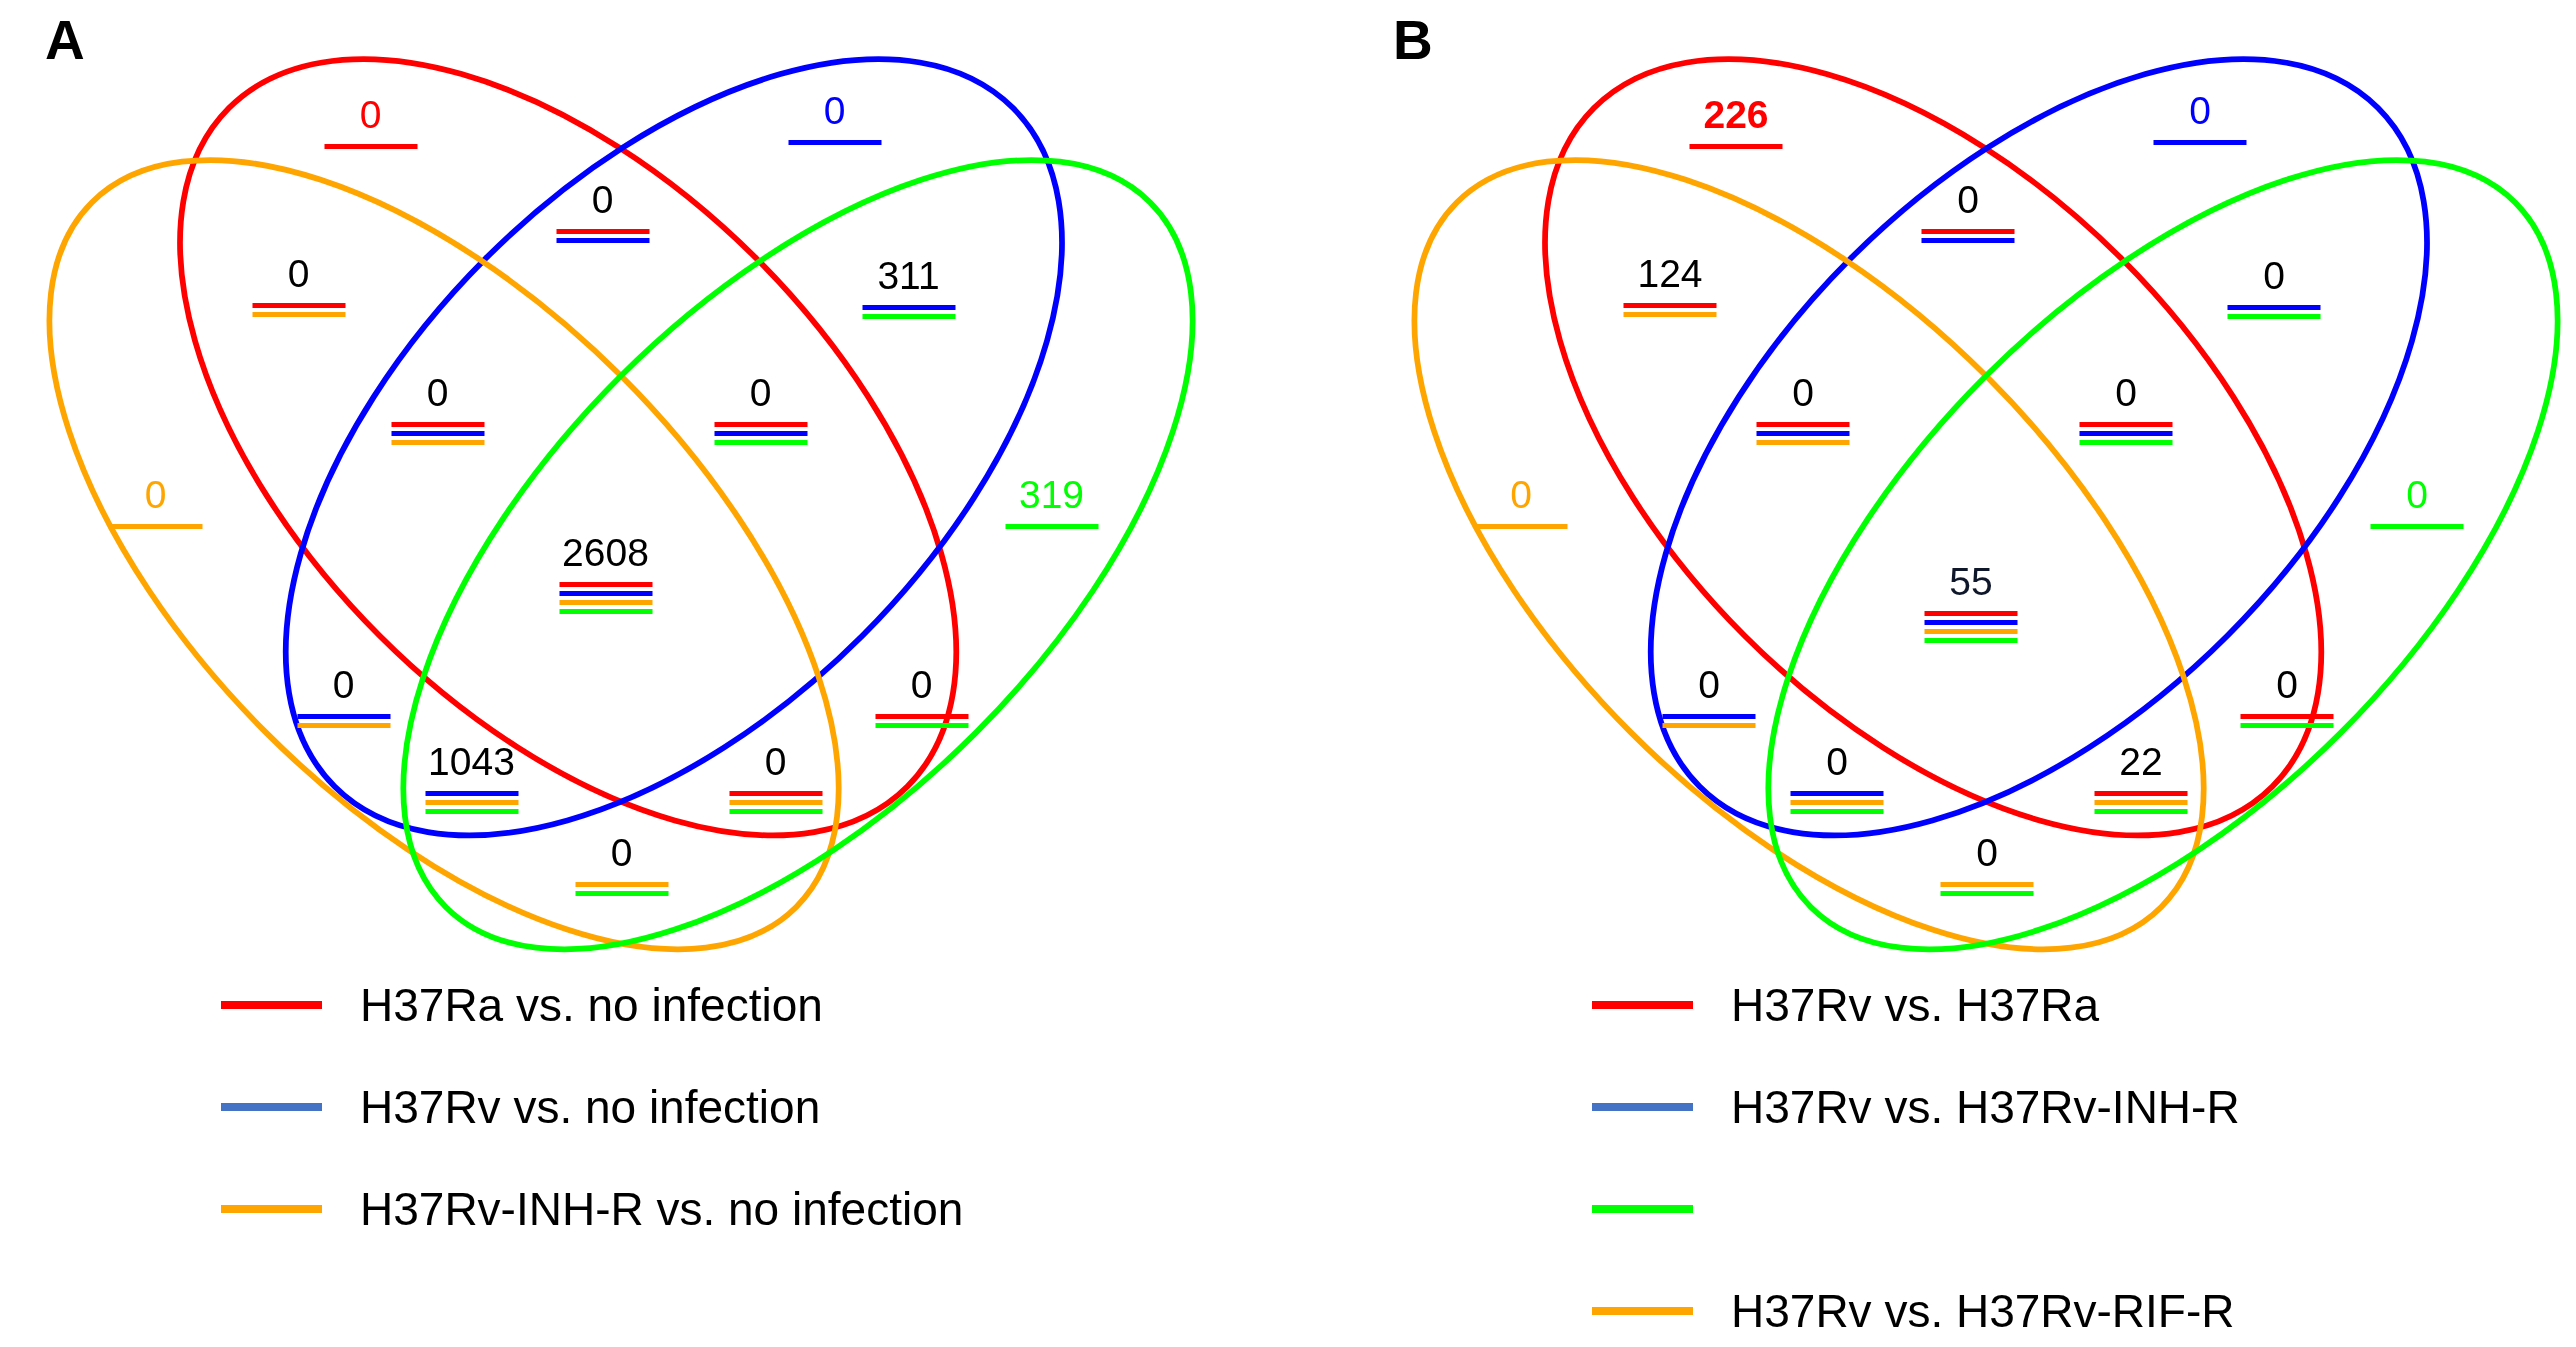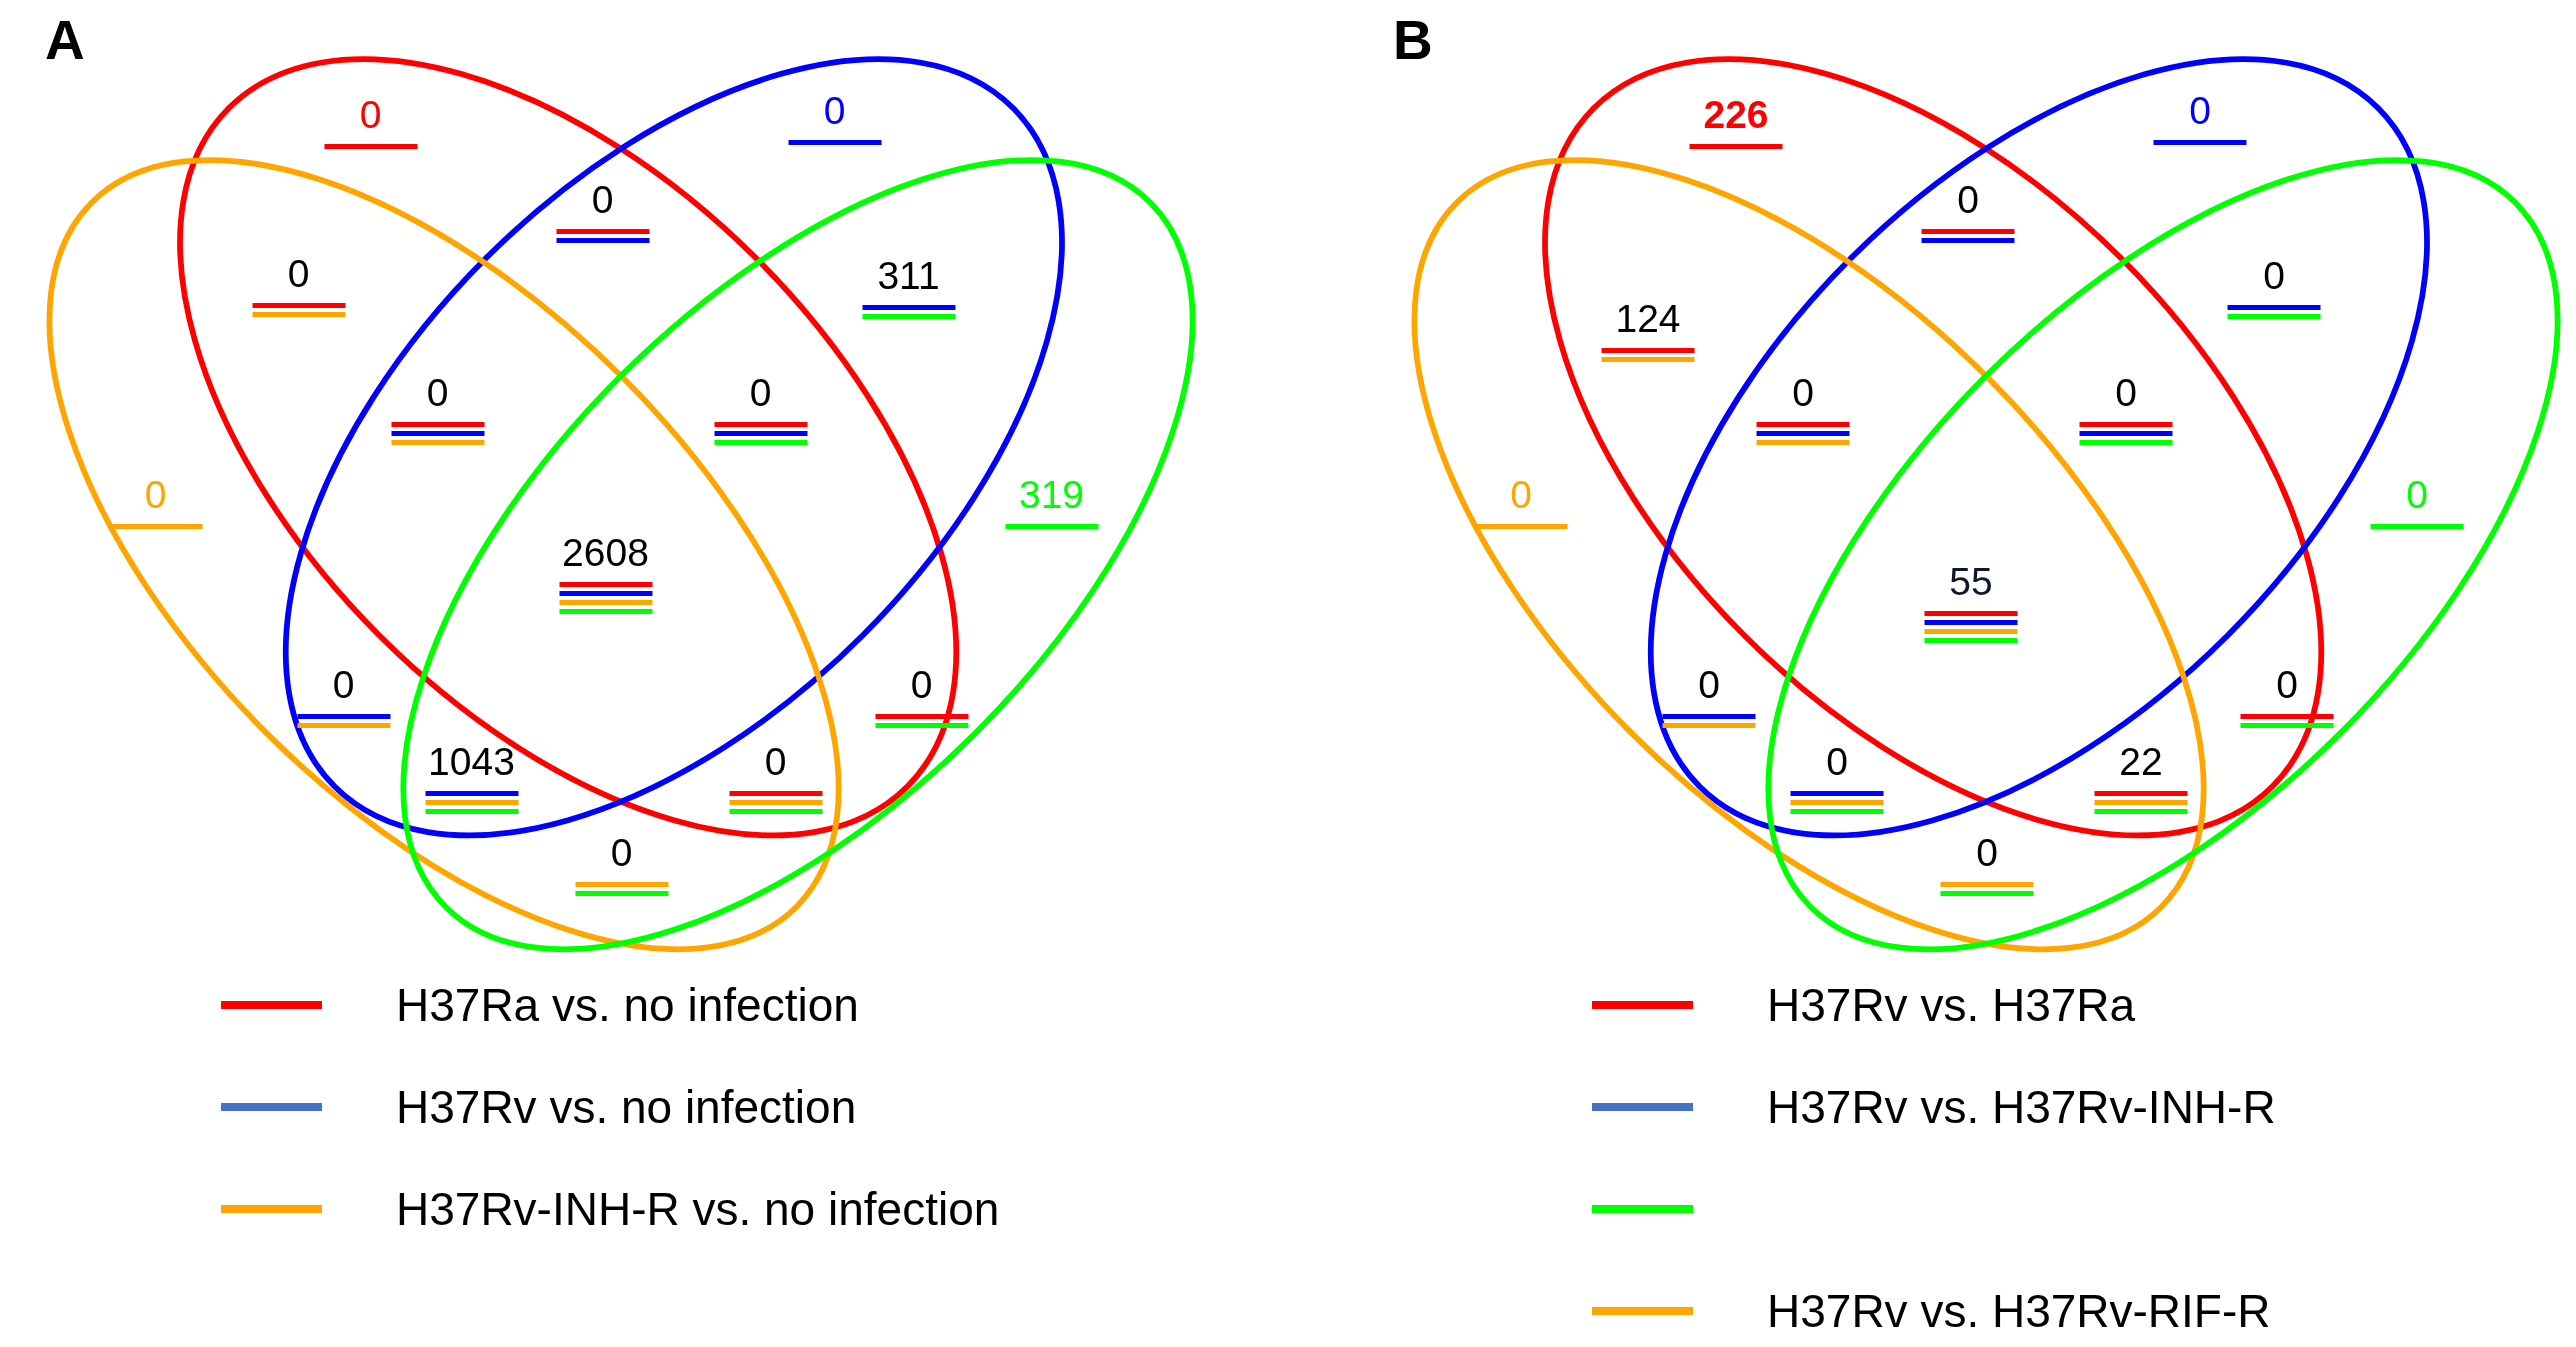--- a/index.html
+++ b/index.html
@@ -13,21 +13,21 @@
   .venn-svg{position:absolute;}
   .venn-svg ellipse{fill:none;stroke-width:10px;}
   .labels{position:absolute;width:1241px;height:908px;}
   .region{position:absolute;transform:translateX(-50%);text-align:center;}
   .num{font-size:39px;line-height:43px;white-space:nowrap;}
   .bars{margin-top:7.5px;}
   .bar{width:93px;height:5.2px;margin:4px auto 0;}
   .legend{position:absolute;display:flex;flex-direction:column;}
   .lrow{display:flex;align-items:center;height:53px;margin-bottom:49px;}
   .swatch{width:101px;height:8px;margin-right:38px;flex:0 0 auto;}
-  .ltext{font-size:46px;color:#000;white-space:nowrap;line-height:1;margin-left:36px;}
+  .ltext{font-size:46px;color:#000;white-space:nowrap;line-height:1;}
 </style>
 </head>
 <body>
 
 <div>
   <div class="panel-letter" style="left:45px;top:12.6px;position:absolute;">A</div>
 
   <svg class="venn-svg" style="left:11.5px;top:49px;" width="1241" height="908" viewBox="0 0 2160 1580">
     <ellipse cx="968" cy="693" rx="835" ry="464" transform="rotate(45 968 693)" stroke="#ff0000"></ellipse>
     <ellipse cx="1152" cy="693" rx="835" ry="464" transform="rotate(-45 1152 693)" stroke="#0000ff"></ellipse>
@@ -184,21 +184,21 @@
           <div class="bar" style="background: rgb(0, 0, 255);"></div>
         </div>
       </div>
       <div class="region" style="left: 591px; top: 129px;">
         <div class="num" style="color: rgb(0, 0, 0);">0</div>
         <div class="bars">
           <div class="bar" style="background: rgb(255, 0, 0);"></div>
           <div class="bar" style="background: rgb(0, 0, 255);"></div>
         </div>
       </div>
-      <div class="region" style="left: 271px; top: 203px; margin-top: 45px;">
+      <div class="region" style="left: 293px; top: 203px;">
         <div class="num" style="color: rgb(0, 0, 0);">124</div>
         <div class="bars">
           <div class="bar" style="background: rgb(255, 0, 0);"></div>
           <div class="bar" style="background: rgb(255, 165, 0);"></div>
         </div>
       </div>
       <div class="region" style="left: 897px; top: 205px;">
         <div class="num" style="color: rgb(0, 0, 0);">0</div>
         <div class="bars">
           <div class="bar" style="background: rgb(0, 0, 255);"></div>

